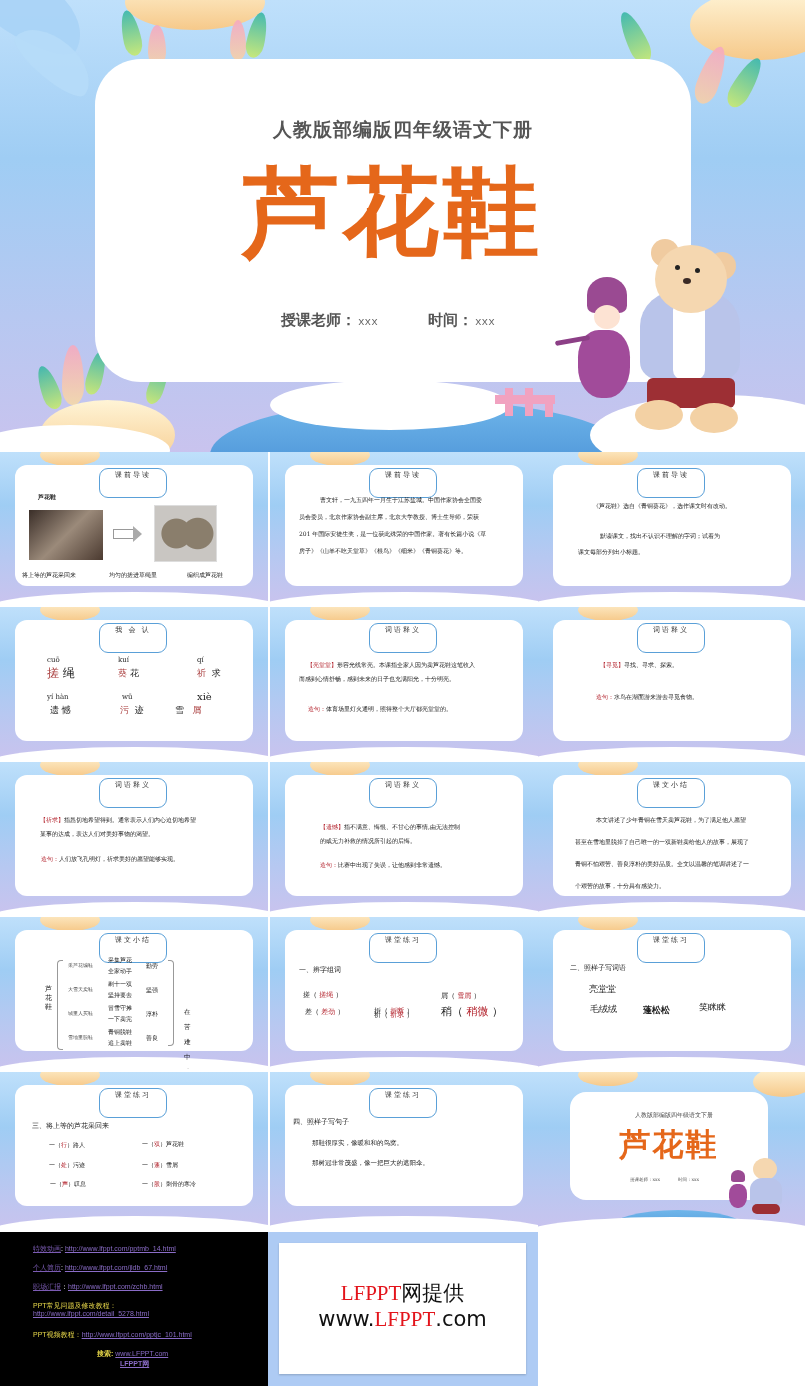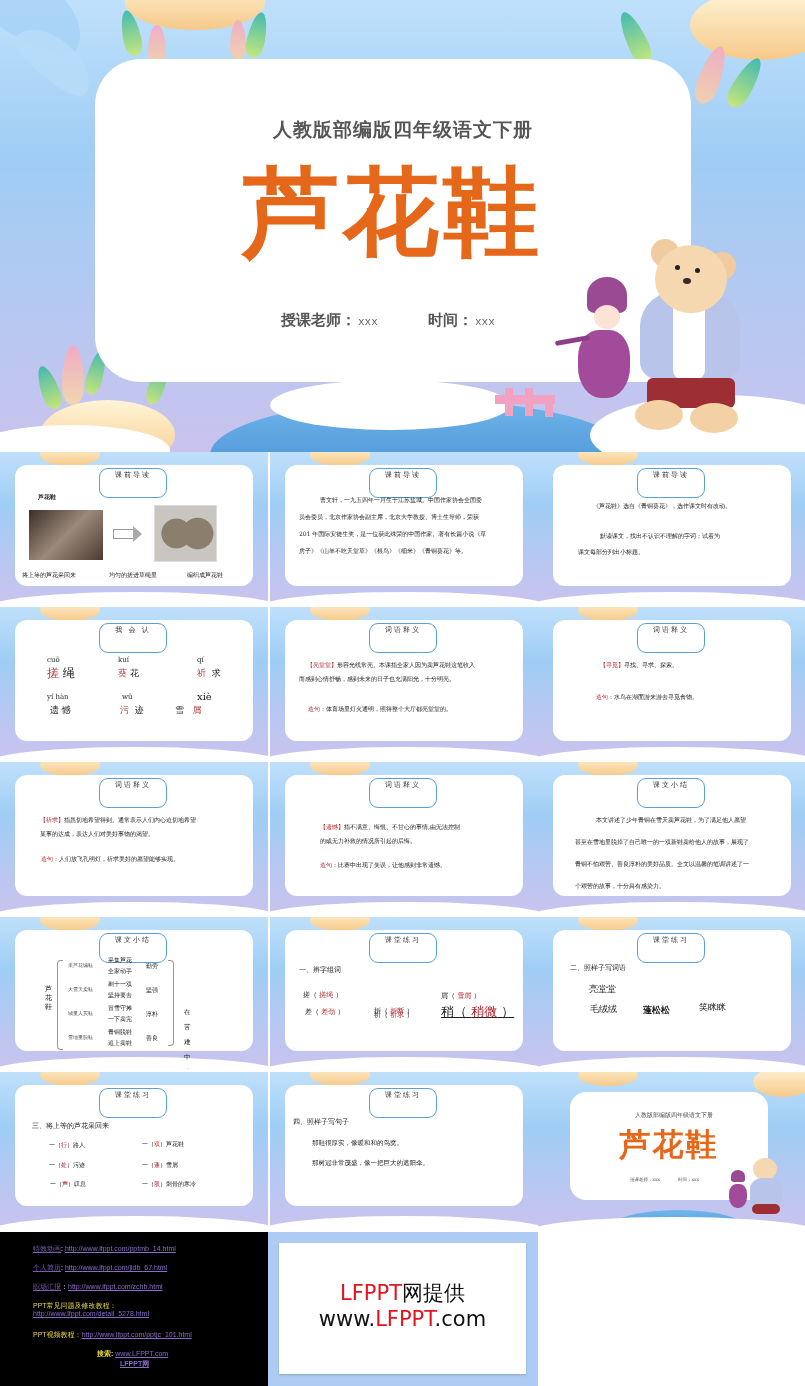--- a/index.html
+++ b/index.html
@@ -81,21 +81,21 @@
   #footer-mid .box {
     position: absolute; left: 11px; top: 11px; width: 247px; height: 131px; background: #fff;
     box-shadow: 0 1px 2px rgba(0,0,0,.2);
   }
   #footer-mid .l1, #footer-mid .l2 {
     position: absolute; left: 0; width: 247px; text-align: center; font-family: "DejaVu Sans", sans-serif;
     font-size: 21px; color: #111;
   }
   #footer-mid .l1 { top: 36px; }
   #footer-mid .l2 { top: 64px; }
-  #footer-mid .r { color: #e3141b; }
+  #footer-mid .r { color: #e3141b; font-family: Liberation Serif, serif; }
 </style>
 </head>
 <body>
 
 <div id="cover" class="slide-bg">
 
   <div class="deco-leaf" style="left:-30px;top:-20px;width:120px;height:60px;background:#a9d3f6;transform:rotate(30deg);"></div>
   <div class="deco-leaf" style="left:10px;top:40px;width:90px;height:40px;background:#b6dbf8;transform:rotate(40deg);"></div>
   <div class="deco-cloud" style="left:125px;top:-25px;width:140px;height:55px;"></div>
   <div class="deco-leaf" style="left:122px;top:10px;width:18px;height:46px;background:linear-gradient(#38b6a8,#c7e96e);transform:rotate(-12deg);"></div>
@@ -297,21 +297,21 @@
   <div class="deco-cloud" style="left:40px;top:-8px;width:60px;height:22px;"></div>
   <div class="deco-snow" style="left:-10px;top:140px;width:290px;height:30px;"></div>
   <div class="card">
     <div class="pill">课堂练习</div>
     <div class="txt" style="left:14px;top:35px;font-size:7px;">一、辨字组词</div>
     <div class="txt" style="left:18px;top:60px;font-size:7px;"><span>搓</span>（ <span class="red">搓绳</span> ）</div>
     <div class="txt" style="left:89px;top:61px;font-size:7px;margin-top:19px;"><span>祈</span>（ <span class="red">祈求</span> ）</div>
     <div class="txt" style="left:156px;top:61px;font-size:7px;"><span>屑</span>（ <span class="red">雪屑</span> ）</div>
     <div class="txt" style="left:20px;top:77px;font-size:7px;"><span>差</span>（ <span class="red">差劲</span> ）</div>
     <div class="txt" style="left:89px;top:76px;font-size:7px;"><span>折</span>（ <span class="red">折断</span> ）</div>
-    <div class="txt" style="left:156px;top:77px;font-size:13px;text-decoration:underline;"><span>稍</span>（ <span class="red">稍微</span> ）</div>
+    <div class="txt" style="left:156px;top:77px;font-size:11px;"><span>稍</span>（ <span class="red">稍微</span> ）</div>
   </div>
 </div>
 
 <div class="slide-bg tile" style="left:538px;top:917px;width:267px;">
   <div class="deco-cloud" style="left:40px;top:-8px;width:60px;height:22px;"></div>
   <div class="deco-snow" style="left:-10px;top:140px;width:290px;height:30px;"></div>
   <div class="card">
     <div class="pill">课堂练习</div>
     <div class="txt" style="left:17px;top:33px;font-size:7px;">二、照样子写词语</div>
     <div class="txt" style="left:36px;top:53px;font-size:9px;line-height:12px;font-family:'DejaVu Sans',sans-serif;">亮堂堂</div>

